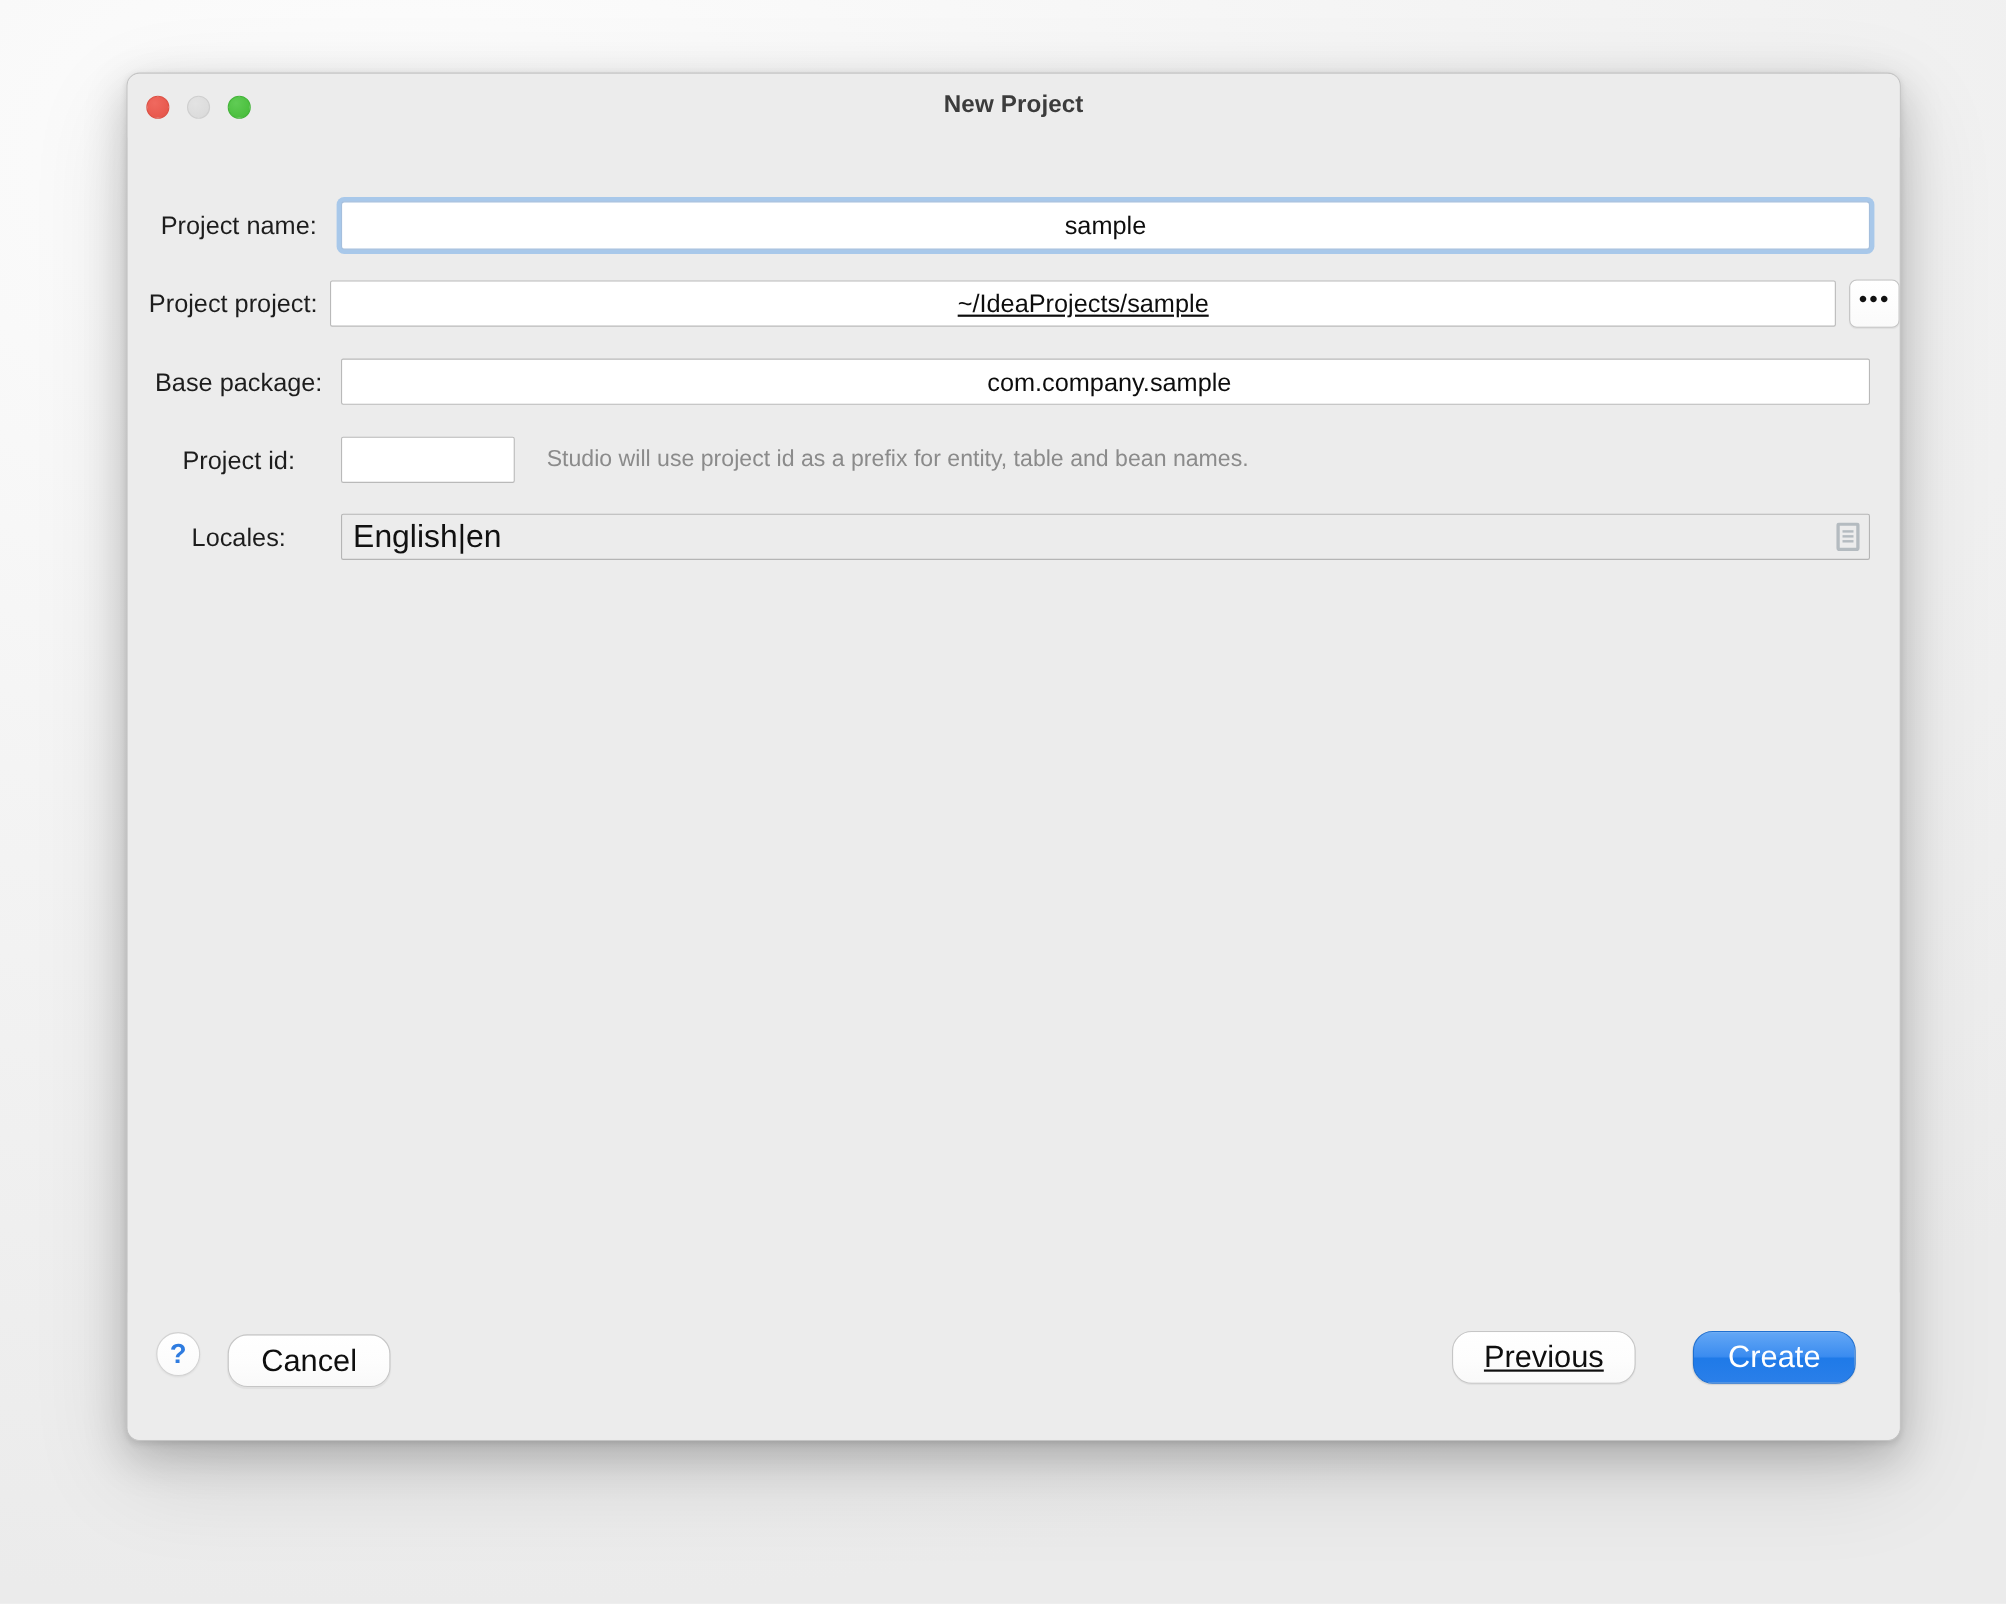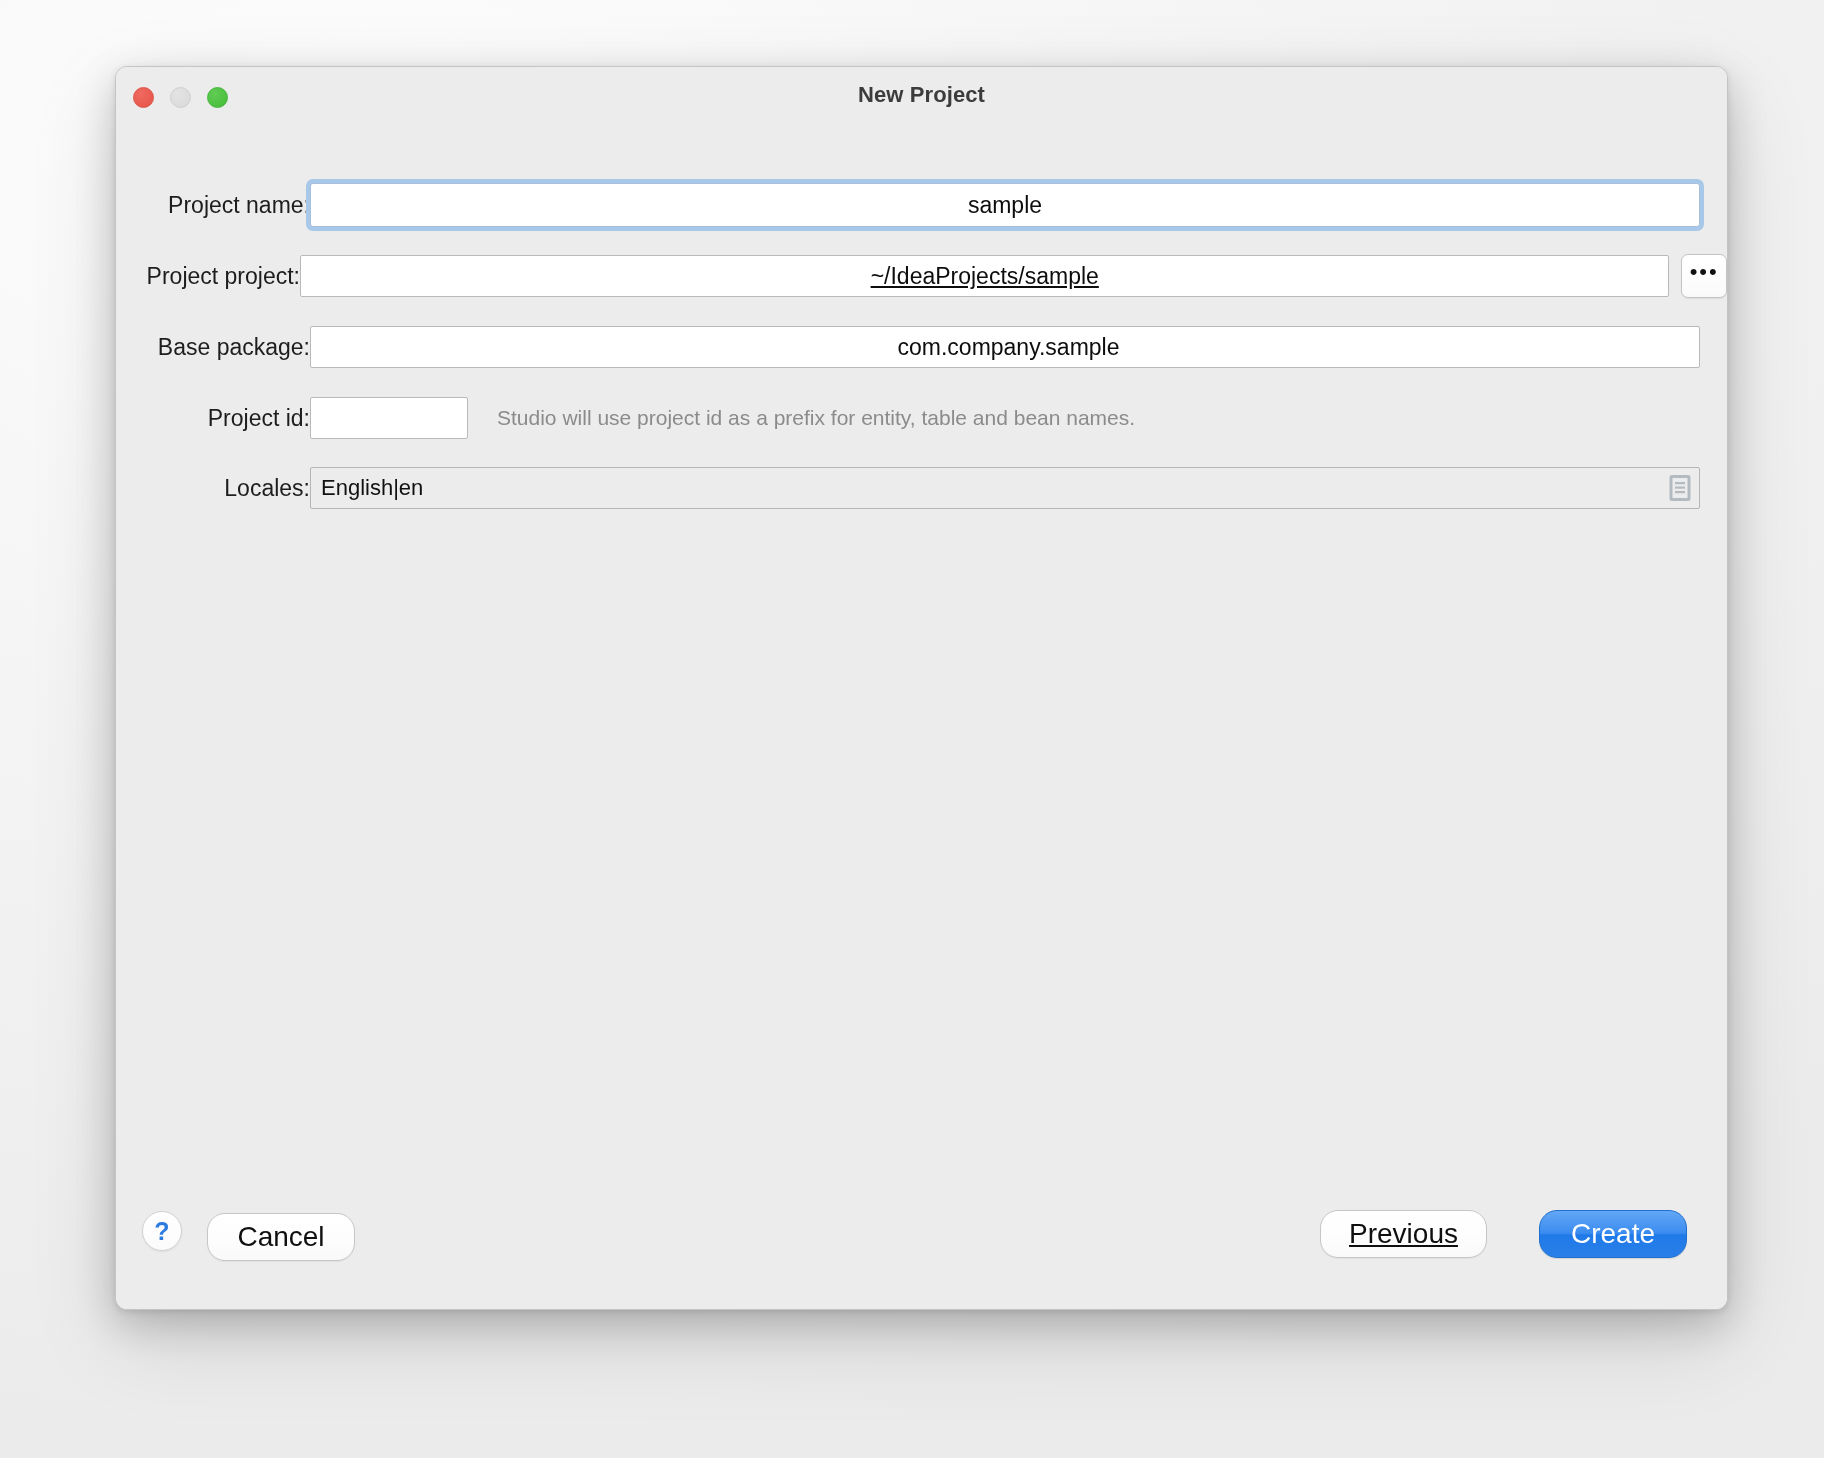--- a/index.html
+++ b/index.html
@@ -103,21 +103,21 @@
   .row-package  { top: 200px; height: 44px; }
   .row-id       { top: 269px; height: 48px; }
   .row-locales  { top: 341px; height: 44px; }
 
   .label {
     width: 194px;
     padding-left: 8px;
     box-sizing: border-box;
     font-size: 23px;
     color: #1d1d1d;
-    text-align: right;
+    text-align: center;
     white-space: nowrap;
   }
 
   
   .field {
     background: #ffffff;
     border: 1px solid #b9b9b9;
     border-radius: 2px;
     box-sizing: border-box;
     height: 42px;
@@ -178,21 +178,21 @@
     width: 1390px;
     height: 42px;
     background: #ececec;
     border: 1px solid #b5b5b5;
     border-radius: 2px;
     box-sizing: border-box;
     display: flex;
     align-items: center;
   }
   .locales-text {
-    font-size: 22px;
+    font-size: 29px;
     color: #111111;
     padding-left: 10px;
   }
   .locales-icon {
     position: absolute;
     right: 8px;
     top: 50%;
     transform: translateY(-50%);
     width: 22px;
     height: 26px;

